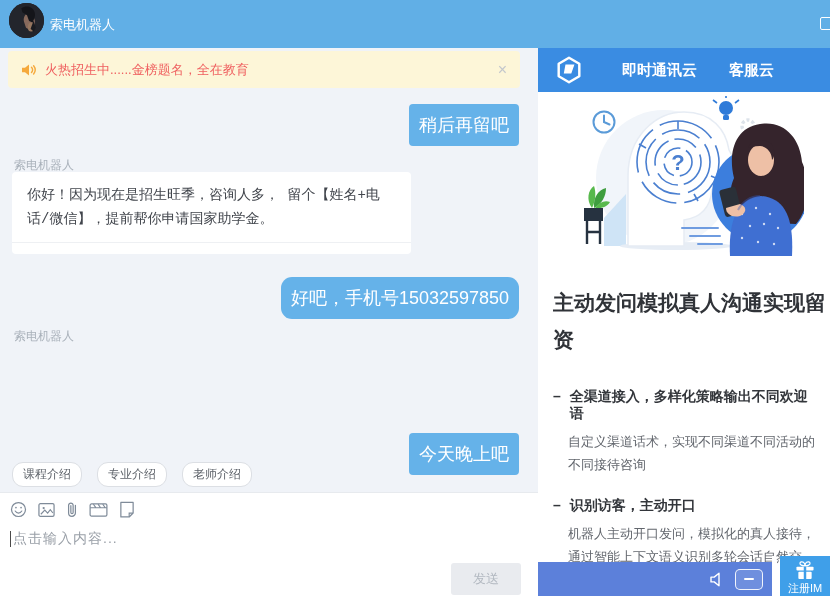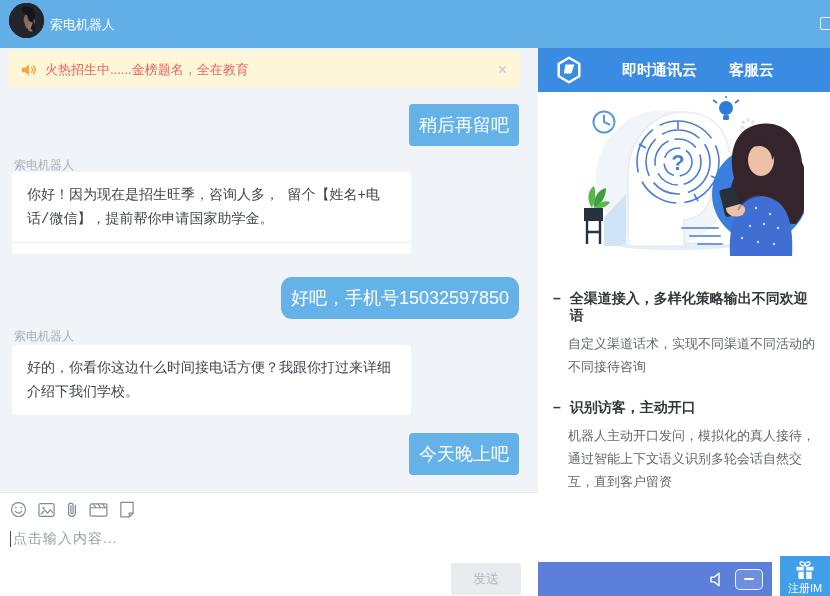--- a/index.html
+++ b/index.html
@@ -90,26 +90,28 @@
 
   <div class="sender" style="top:109px;">索电机器人</div>
   <div class="msg-bot" style="top:124px;">
     <div class="txt">你好！因为现在是招生旺季，咨询人多， 留个【姓名+电话/微信】，提前帮你申请国家助学金。</div>
     <div class="bot-foot"></div>
   </div>
 
   <div class="msg-user" style="top:229px;border-radius:11px;">好吧，手机号15032597850</div>
 
   <div class="sender" style="top:280px;">索电机器人</div>
-  <div class="msg-bot" style="top:297px;">
-    <div class="txt">好的，你看你这边什么时间接电话方便？我跟你打过来详细介绍下我们学校。</div>
-  </div>
 
   <div class="msg-user" style="top:385px;">今天晚上吧</div>
 
+  <div class="quick-replies">
+    <div class="pill">课程介绍</div>
+    <div class="pill">专业介绍</div>
+    <div class="pill">老师介绍</div>
+  </div>
 
   <div class="composer">
     <div class="composer-icons">
       <svg width="17" height="17" viewBox="0 0 18 18">
         <circle cx="9" cy="9" r="7.4" fill="none" stroke="currentColor" stroke-width="1.3"></circle>
         <circle cx="6.3" cy="7" r=".9" fill="currentColor"></circle>
           <circle cx="11.7" cy="7" r=".9" fill="currentColor"></circle>
         <path d="M5.5 10.6c1 1.6 2.3 2.2 3.5 2.2s2.5-.6 3.5-2.2" fill="none" stroke="currentColor" stroke-width="1.2" stroke-linecap="round"></path>
       </svg>
       <svg width="17" height="16" viewBox="0 0 18 16">
@@ -207,20 +209,21 @@
             <circle cx="194" cy="146" r="1.2"></circle>
             <circle cx="210" cy="148" r="1.2"></circle>
         </g>
         <rect x="158" y="92" width="17" height="28" rx="3" fill="#2a3038" transform="rotate(-14 166 106)"></rect>
         <path d="M176 120c-8 2-14-2-14-8l14-4c6 2 8 8 0 12z" fill="#eec0a6"></path>
         <path d="M196 100c-10 0-18 6-22 14" stroke="#3558b8" stroke-width="2" fill="none" opacity=".4"></path>
       </g>
     </svg>
   </div>
 
+  <div class="headline">主动发问模拟真人沟通实现留资</div>
 
   <div class="feature f1">
     <div class="feature-title">
       <span>–</span>
       <span>全渠道接入，多样化策略输出不同欢迎语</span>
     </div>
     <div class="feature-desc">自定义渠道话术，实现不同渠道不同活动的不同接待咨询</div>
   </div>
 
   <div class="feature f2">

